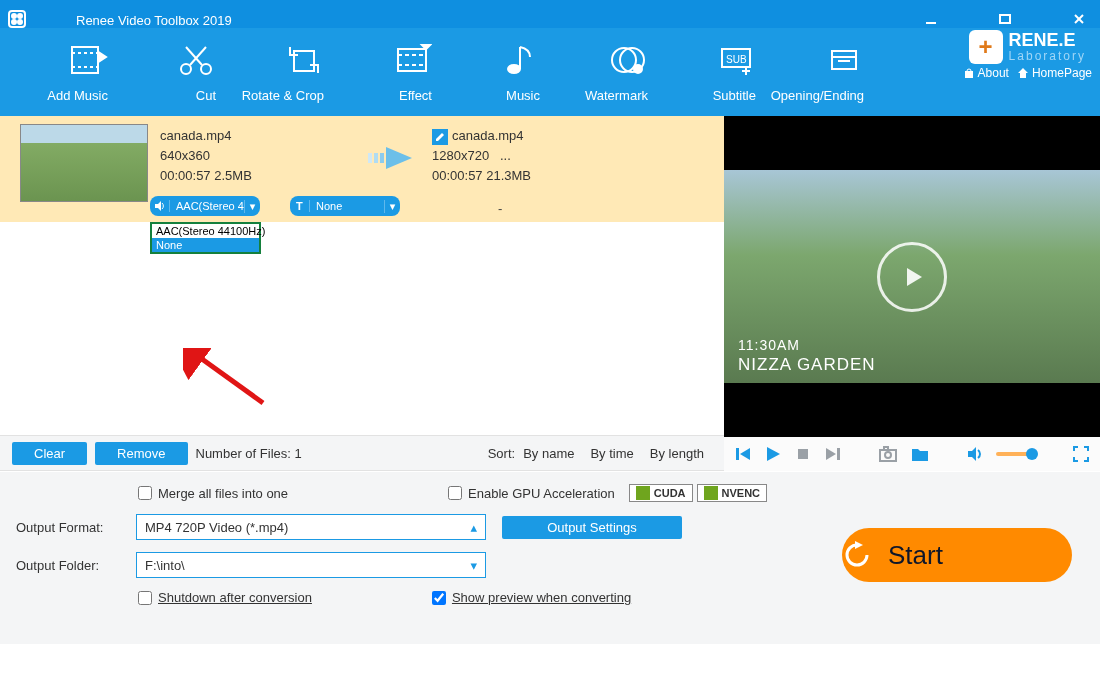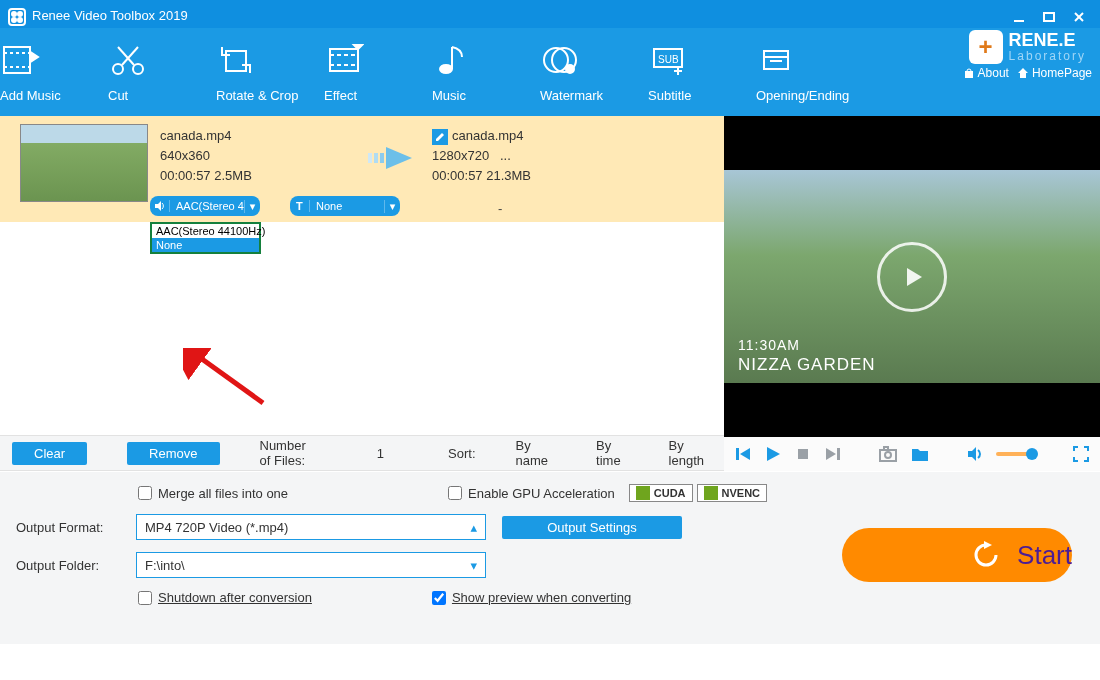--- a/index.html
+++ b/index.html
@@ -1,27 +1,27 @@
 <!DOCTYPE html>
 <html><head>
 <meta charset="utf-8">
 <style>
   * { box-sizing: border-box; margin: 0; padding: 0; font-family: "Segoe UI", Arial, sans-serif; }
   body { width: 1100px; height: 680px; background: #ffffff; overflow: hidden; position: relative; }
 
   
-  .titlebar { height: 28px; background: #0f8fe0; color: #fff; display: flex; align-items: flex-start; padding: 8px 8px; font-size: 13px; }
+  .titlebar { height: 28px; background: #0f8fe0; color: #fff; display: flex; align-items: flex-end; padding: 0 8px; font-size: 13px; gap: 44px; }
   .titlebar .logo { width: 18px; height: 18px; border: 2px solid #fff; border-radius: 4px; margin-right: 6px; display: flex; align-items: center; justify-content: center; font-size: 10px; }
   .titlebar .spacer { flex: 1; }
   .titlebar .winbtn { width: 26px; height: 18px; display: flex; align-items: center; justify-content: center; margin-left: 4px; cursor: pointer; }
   .titlebar svg { stroke: #fff; fill: none; stroke-width: 2; }
 
   
   .toolbar { height: 88px; background: #1b9ae4; display: flex; align-items: flex-start; padding: 6px 0 0 0; color: #fff; position: relative; }
-  .tool { width: 108px; display: flex; flex-direction: column; align-items: flex-start; font-size: 13px; cursor: pointer; padding-top: 4px; }
+  .tool { width: 108px; display: flex; flex-direction: column; align-items: flex-end; font-size: 13px; cursor: pointer; padding-top: 4px; }
   .tool .ticon { height: 44px; display: flex; align-items: center; justify-content: center; }
   .tool .tlabel { margin-top: 6px; }
   .brandblock { position: absolute; right: 8px; top: 2px; display: flex; flex-direction: column; align-items: center; }
   .brandrow { display: flex; align-items: center; gap: 6px; }
   .brandlogo { width: 34px; height: 34px; background: #fff; border-radius: 6px; display: flex; align-items: center; justify-content: center; color: #e07a1a; font-size: 24px; font-weight: bold; }
   .brandtxt { color: #fff; font-weight: bold; font-size: 18px; line-height: 1; }
   .brandsub { color: #9fd6f7; font-size: 12px; letter-spacing: 2px; }
   .brandlinks { display: flex; gap: 8px; font-size: 12px; color: #fff; margin-top: 2px; }
   .brandlinks span { display: flex; align-items: center; gap: 3px; cursor: pointer; }
 
@@ -71,21 +71,21 @@
   .footer { background: #f4f5f6; height: 172px; padding: 12px 16px 0 16px; font-size: 13px; color: #333; position: relative; width: 1100px; }
   .chkrow { display: flex; align-items: center; gap: 6px; }
   .formrow { display: flex; align-items: center; margin-top: 12px; }
   .formrow .flabel { width: 120px; }
   .combo { width: 350px; height: 26px; border: 1px solid #1b9ae4; background: #fff; display: flex; align-items: center; padding: 0 8px; font-size: 13px; cursor: pointer; justify-content: space-between; }
   .sidebtns { display: flex; margin-left: 16px; }
   .sidebtns .btnblue { padding: 4px 10px; }
   .gpuchips { display: inline-flex; gap: 4px; margin-left: 8px; }
   .chip { border: 1px solid #888; padding: 1px 6px; font-size: 11px; font-weight: bold; background: #fff; display: flex; align-items: center; gap: 4px; }
   .chip .nvbox { width: 14px; height: 14px; background: #6fa51e; }
-  .startbtn { position: absolute; right: 28px; top: 56px; width: 230px; height: 54px; background: #ff8a00; border-radius: 27px; color: #4c1d95; font-size: 26px; display: flex; align-items: center; justify-content: flex-end; gap: 16px; cursor: pointer; }
+  .startbtn { position: absolute; right: 28px; top: 56px; width: 230px; height: 54px; background: #ff8a00; border-radius: 27px; color: #0f172a; font-size: 26px; display: flex; align-items: center; justify-content: flex-start; gap: 16px; cursor: pointer; }
   input[type=checkbox] { width: 14px; height: 14px; }
 </style>
 </head>
 <body>
 
 <div class="titlebar">
   <div class="logo">
     <svg width="12" height="12" viewBox="0 0 12 12">
         <circle cx="3" cy="3" r="2" fill="#fff"></circle>
         <circle cx="9" cy="3" r="2" fill="#fff"></circle>
@@ -285,21 +285,21 @@
       <svg width="90" height="60" viewBox="0 0 90 60">
           <defs>
             <marker id="ah" markerWidth="10" markerHeight="10" refX="2" refY="5" orient="auto">
               <polygon points="0,0 10,5 0,10" fill="#e01515"></polygon>
             </marker>
           </defs>
           <line x1="80" y1="55" x2="12" y2="6" stroke="#e01515" stroke-width="5" marker-end="url(#ah)"></line>
         </svg>
     </div>
 
-    <div class="sortbar" style="position:absolute; bottom:0; left:0;gap:32px;">
+    <div class="sortbar" style="position:absolute; bottom:0; left:0;">
       <div class="btnblue">Clear</div>
       <div class="btnblue">Remove</div>
       <span>Number of Files:</span>&nbsp;
       <span>1</span>
       <div class="filler"></div>
       <span>Sort:</span>
       <span class="sortlink">By name</span>
       <span class="sortlink">By time</span>
       <span class="sortlink">By length</span>
     </div>

